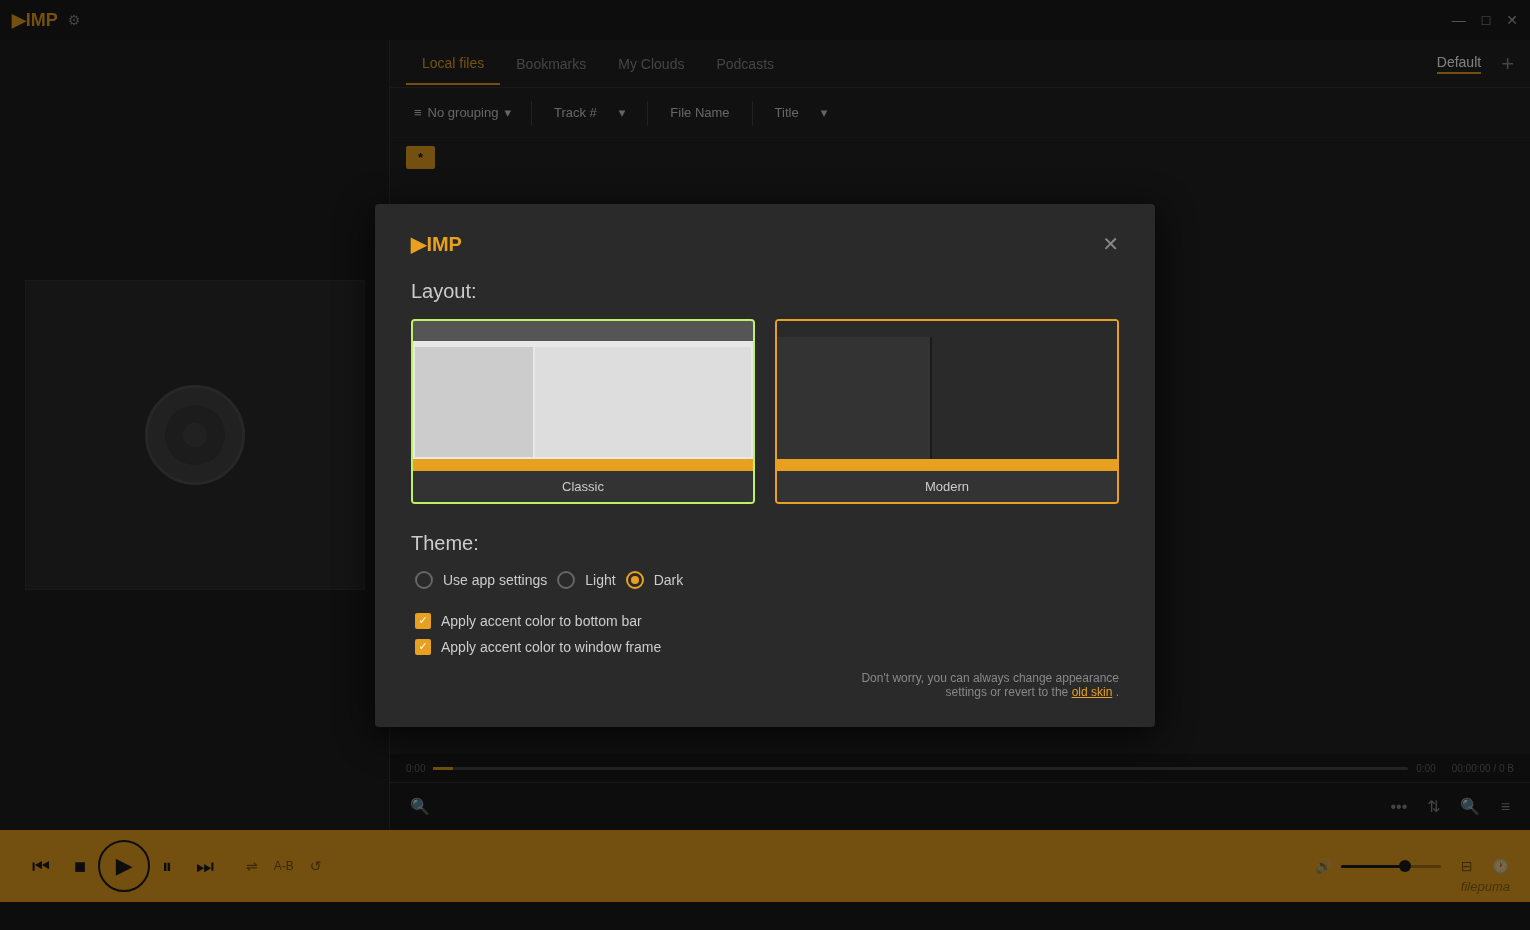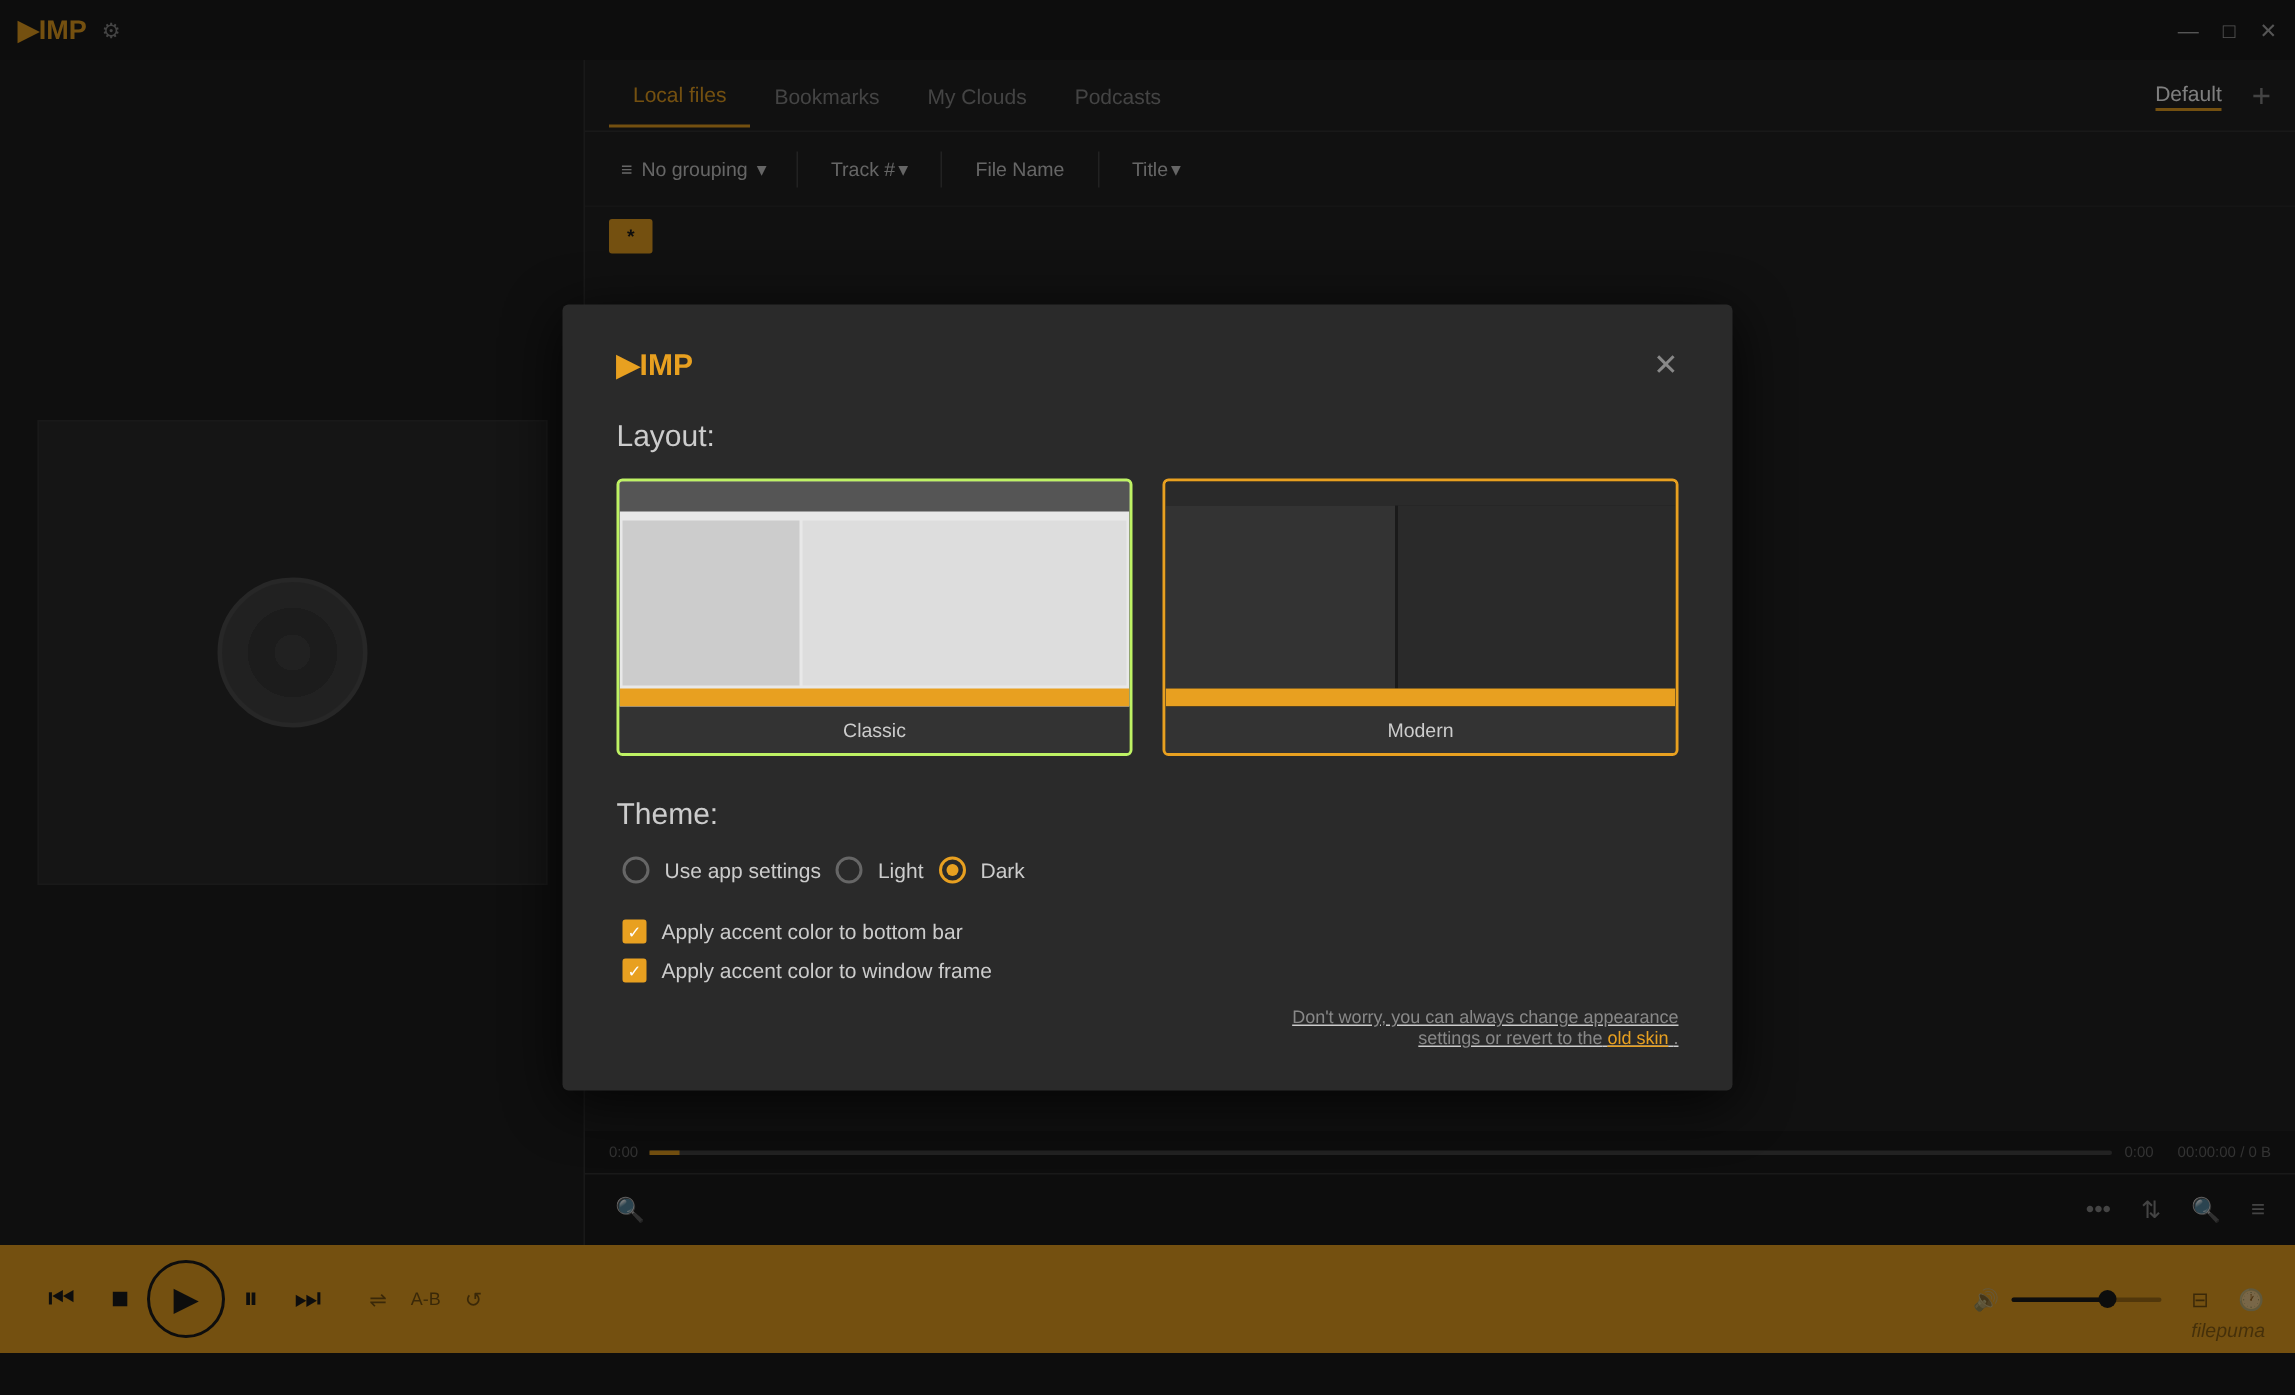--- a/index.html
+++ b/index.html
@@ -125,21 +125,21 @@
       gap: 6px;
       color: #ccc;
       font-size: 13px;
       cursor: pointer;
       padding: 4px 8px;
       border-radius: 3px;
     }
     .filter-btn {
       display: flex;
       align-items: center;
-      gap: 2px;
+      gap: 22px;
       color: #ccc;
       font-size: 13px;
       cursor: pointer;
       padding: 4px 10px;
       border-radius: 3px;
     }
     .filter-separator {
       width: 1px;
       height: 24px;
       background: #444;
@@ -449,21 +449,20 @@
       background: #e8a020;
       border-color: #e8a020;
       color: white;
       font-size: 11px;
     }
 
     .modal-footer {
       display: flex;
       justify-content: space-between;
       align-items: flex-end;
-      text-decoration: underline;
     }
     .modal-note {
       font-size: 12px;
       color: #888;
       max-width: 300px;
       text-align: right;
     }
     .old-skin-link { color: #e8a020; text-decoration: underline; cursor: pointer; }
 
     

